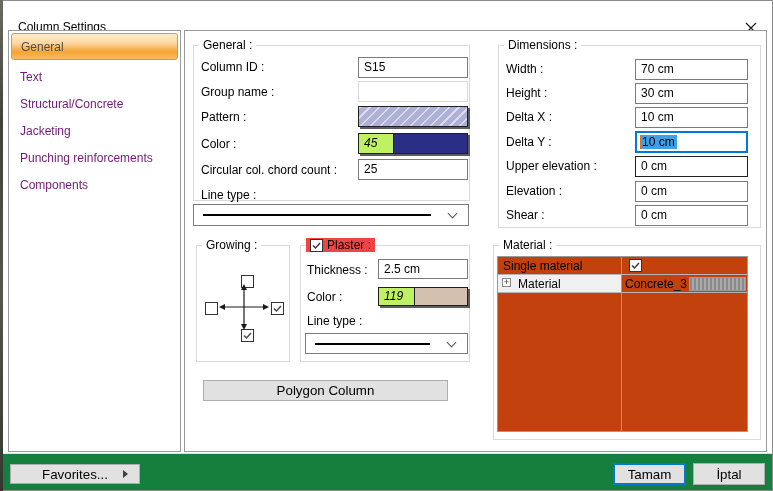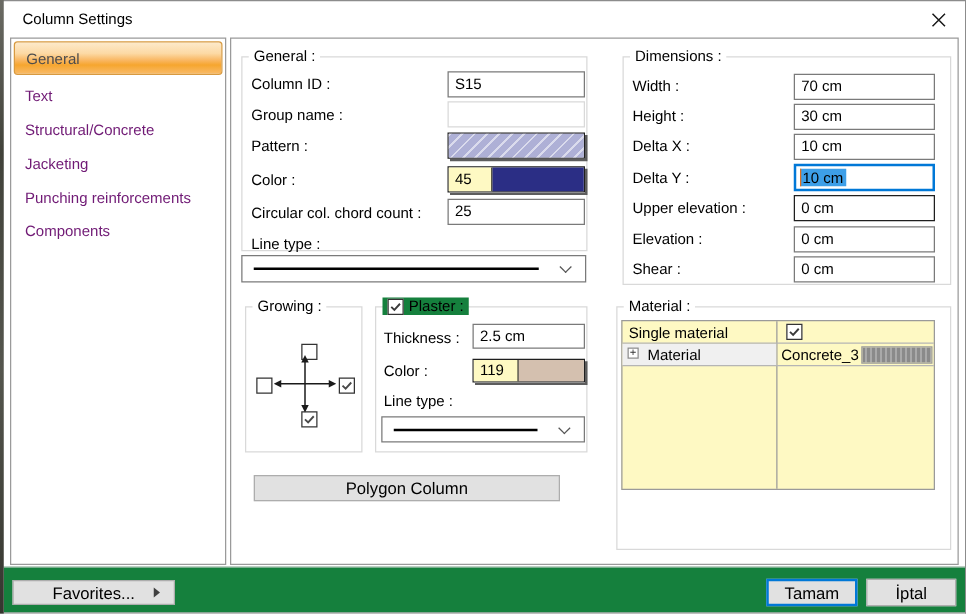--- a/index.html
+++ b/index.html
@@ -5,21 +5,21 @@
   * { box-sizing: border-box; margin: 0; padding: 0; }
   html, body { width: 773px; height: 491px; }
   body {
     position: relative;
     font-family: "Liberation Sans", sans-serif;
     font-size: 12px;
     color: #000;
     background: #fff;
     overflow: hidden;
   }
-  .abs { position: absolute; }
+  .abs { position: absolute; margin-top: 12px; }
   .frame { position: absolute; inset: 0; border: 1px solid #8c8c8c; border-left: none; pointer-events: none; z-index: 60; }
   .sliver { position: absolute; left: 0; top: 0; width: 3px; height: 100%; z-index: 61;
     background: linear-gradient(180deg,#6b6b64,#41423a 25%,#55564e 60%,#35362f 100%); }
 
   
   .titlebar { left: 3px; top: 1px; width: 769px; height: 28px; background: #fff; }
   .title { position: absolute; left: 15px; top: 7px; }
   .close-btn { position: absolute; right: 13px; top: 7px; width: 16px; height: 16px; display: flex; align-items: center; justify-content: center; background: transparent; border: none; cursor: default; }
 
   
@@ -29,56 +29,56 @@
 
   .side-item { position: absolute; left: 2px; width: 167px; height: 27px; line-height: 27px; padding-left: 9px; color: #701a75; cursor: default; }
   .side-item.selected {
     border: 1px solid #d89a40; border-radius: 3px; color: #4c4c4c;
     background: linear-gradient(180deg,#fdeacb 0%,#fcd9a4 35%,#f9b55e 58%,#f6a62f 72%,#f9ba67 100%);
   }
 
   
   .group { position: absolute; border: 1px solid #d9d9d9; }
   .legend { position: absolute; top: -8px; left: 5px; background: #fff; padding: 0 4px; white-space: nowrap; }
-  .legend-row { position: absolute; top: -8px; left: 5px; background: #15803d; padding: 0 4px; display: flex; align-items: center; gap: 4px; }
+  .legend-row { position: absolute; top: -8px; left: 5px; background: #ef4444; padding: 0 4px; display: flex; align-items: center; gap: 4px; }
 
   .lbl { position: absolute; white-space: nowrap; }
 
   
   .tb { position: absolute; border: 1px solid #7a7a7a; background: #fff; height: 21px; line-height: 19px; padding-left: 5px; white-space: nowrap; }
   .tb.dim { left: 635px; width: 113px; }
   .tb.disabled { border-color: #d9d9d9; }
   .tb.darkborder { border-color: #1f1f1f; }
   .tb.focus { border: 2px solid #0078d7; padding-left: 3px; line-height: 18px; }
   .sel { background: #3d9fe8; color: #000; padding: 0 2px 0 1px; border-left: 1px solid #e0701e; }
 
   
   .swatch3d { position: absolute; border: 1px solid #1f1f1f; box-shadow: 2px 2px 0 0 rgba(75,75,75,.9); }
   .pattern-fill { width: 100%; height: 100%; background-color: #aeb0d6;
     background-image: repeating-linear-gradient(135deg, rgba(255,255,255,.55) 0 1.5px, rgba(255,255,255,0) 1.5px 7px); }
   .colorctl { display: flex; }
-  .colorctl .num { background: #fef9c3; border-right: 1px solid #1f1f1f; width: 35px; padding-left: 5px; line-height: 18px; }
+  .colorctl .num { background: #bef264; border-right: 1px solid #1f1f1f; width: 35px; padding-left: 5px; line-height: 18px; font-style: italic; }
   .colorctl .fill { flex: 1; }
 
   
   .combo { position: absolute; background: #fff; border: 1px solid #7a7a7a; }
   .combo .line { position: absolute; left: 9px; right: 37px; top: 50%; margin-top: -1px; border-top: 2px solid #000; }
   .chev { position: absolute; right: 12px; top: 50%; width: 7px; height: 7px; margin-top: -5px;
     border-right: 1.5px solid #555; border-bottom: 1.5px solid #555; transform: rotate(45deg); }
 
   
   .cb { position: absolute; width: 13px; height: 13px; border: 1px solid #333; background: #fff; display: flex; align-items: center; justify-content: center; }
   .cb.inline { position: static; flex: none; }
 
   
   .btn { position: absolute; background: #e1e1e1; border: 1px solid #adadad; text-align: center; cursor: default; }
   .btn.default { border: 2px solid #0078d7; }
 
   
-  .mat-table { position: absolute; left: 497px; top: 256px; width: 251px; height: 136px; border: 1px solid #9a9a9a; background: #fef9c3; }
+  .mat-table { position: absolute; left: 497px; top: 256px; width: 251px; height: 176px; border: 1px solid #9a9a9a; background: #c2410c; }
   .mat-vline { position: absolute; left: 123px; top: 0; bottom: 0; width: 1px; background: #9a9a9a; }
   .mat-hline { position: absolute; left: 0; right: 0; height: 1px; background: #b5b5b5; }
   .mat-row2bg { position: absolute; left: 0; top: 18px; width: 123px; height: 17px; background: #f0f0f0; }
   .expand { position: absolute; width: 9px; height: 9px; border: 1px solid #8a8a8a; background: #fff; font-size: 9px; line-height: 7px; text-align: center; color: #333; }
   .texswatch { position: absolute; background: repeating-linear-gradient(90deg,#8a8a8a 0 2px,#a9a9a9 2px 4px); border: 1px solid #9a9a9a; }
 
   
   .footer { position: absolute; left: 3px; top: 453px; width: 769px; height: 37px; background: #15803d; border-top: 1px solid #e0e0e0; }
   .fav-arrow { position: absolute; right: 11px; top: 50%; margin-top: -4px; width: 0; height: 0;
     border-top: 4px solid transparent; border-bottom: 4px solid transparent; border-left: 5px solid #3f3f3f; }

